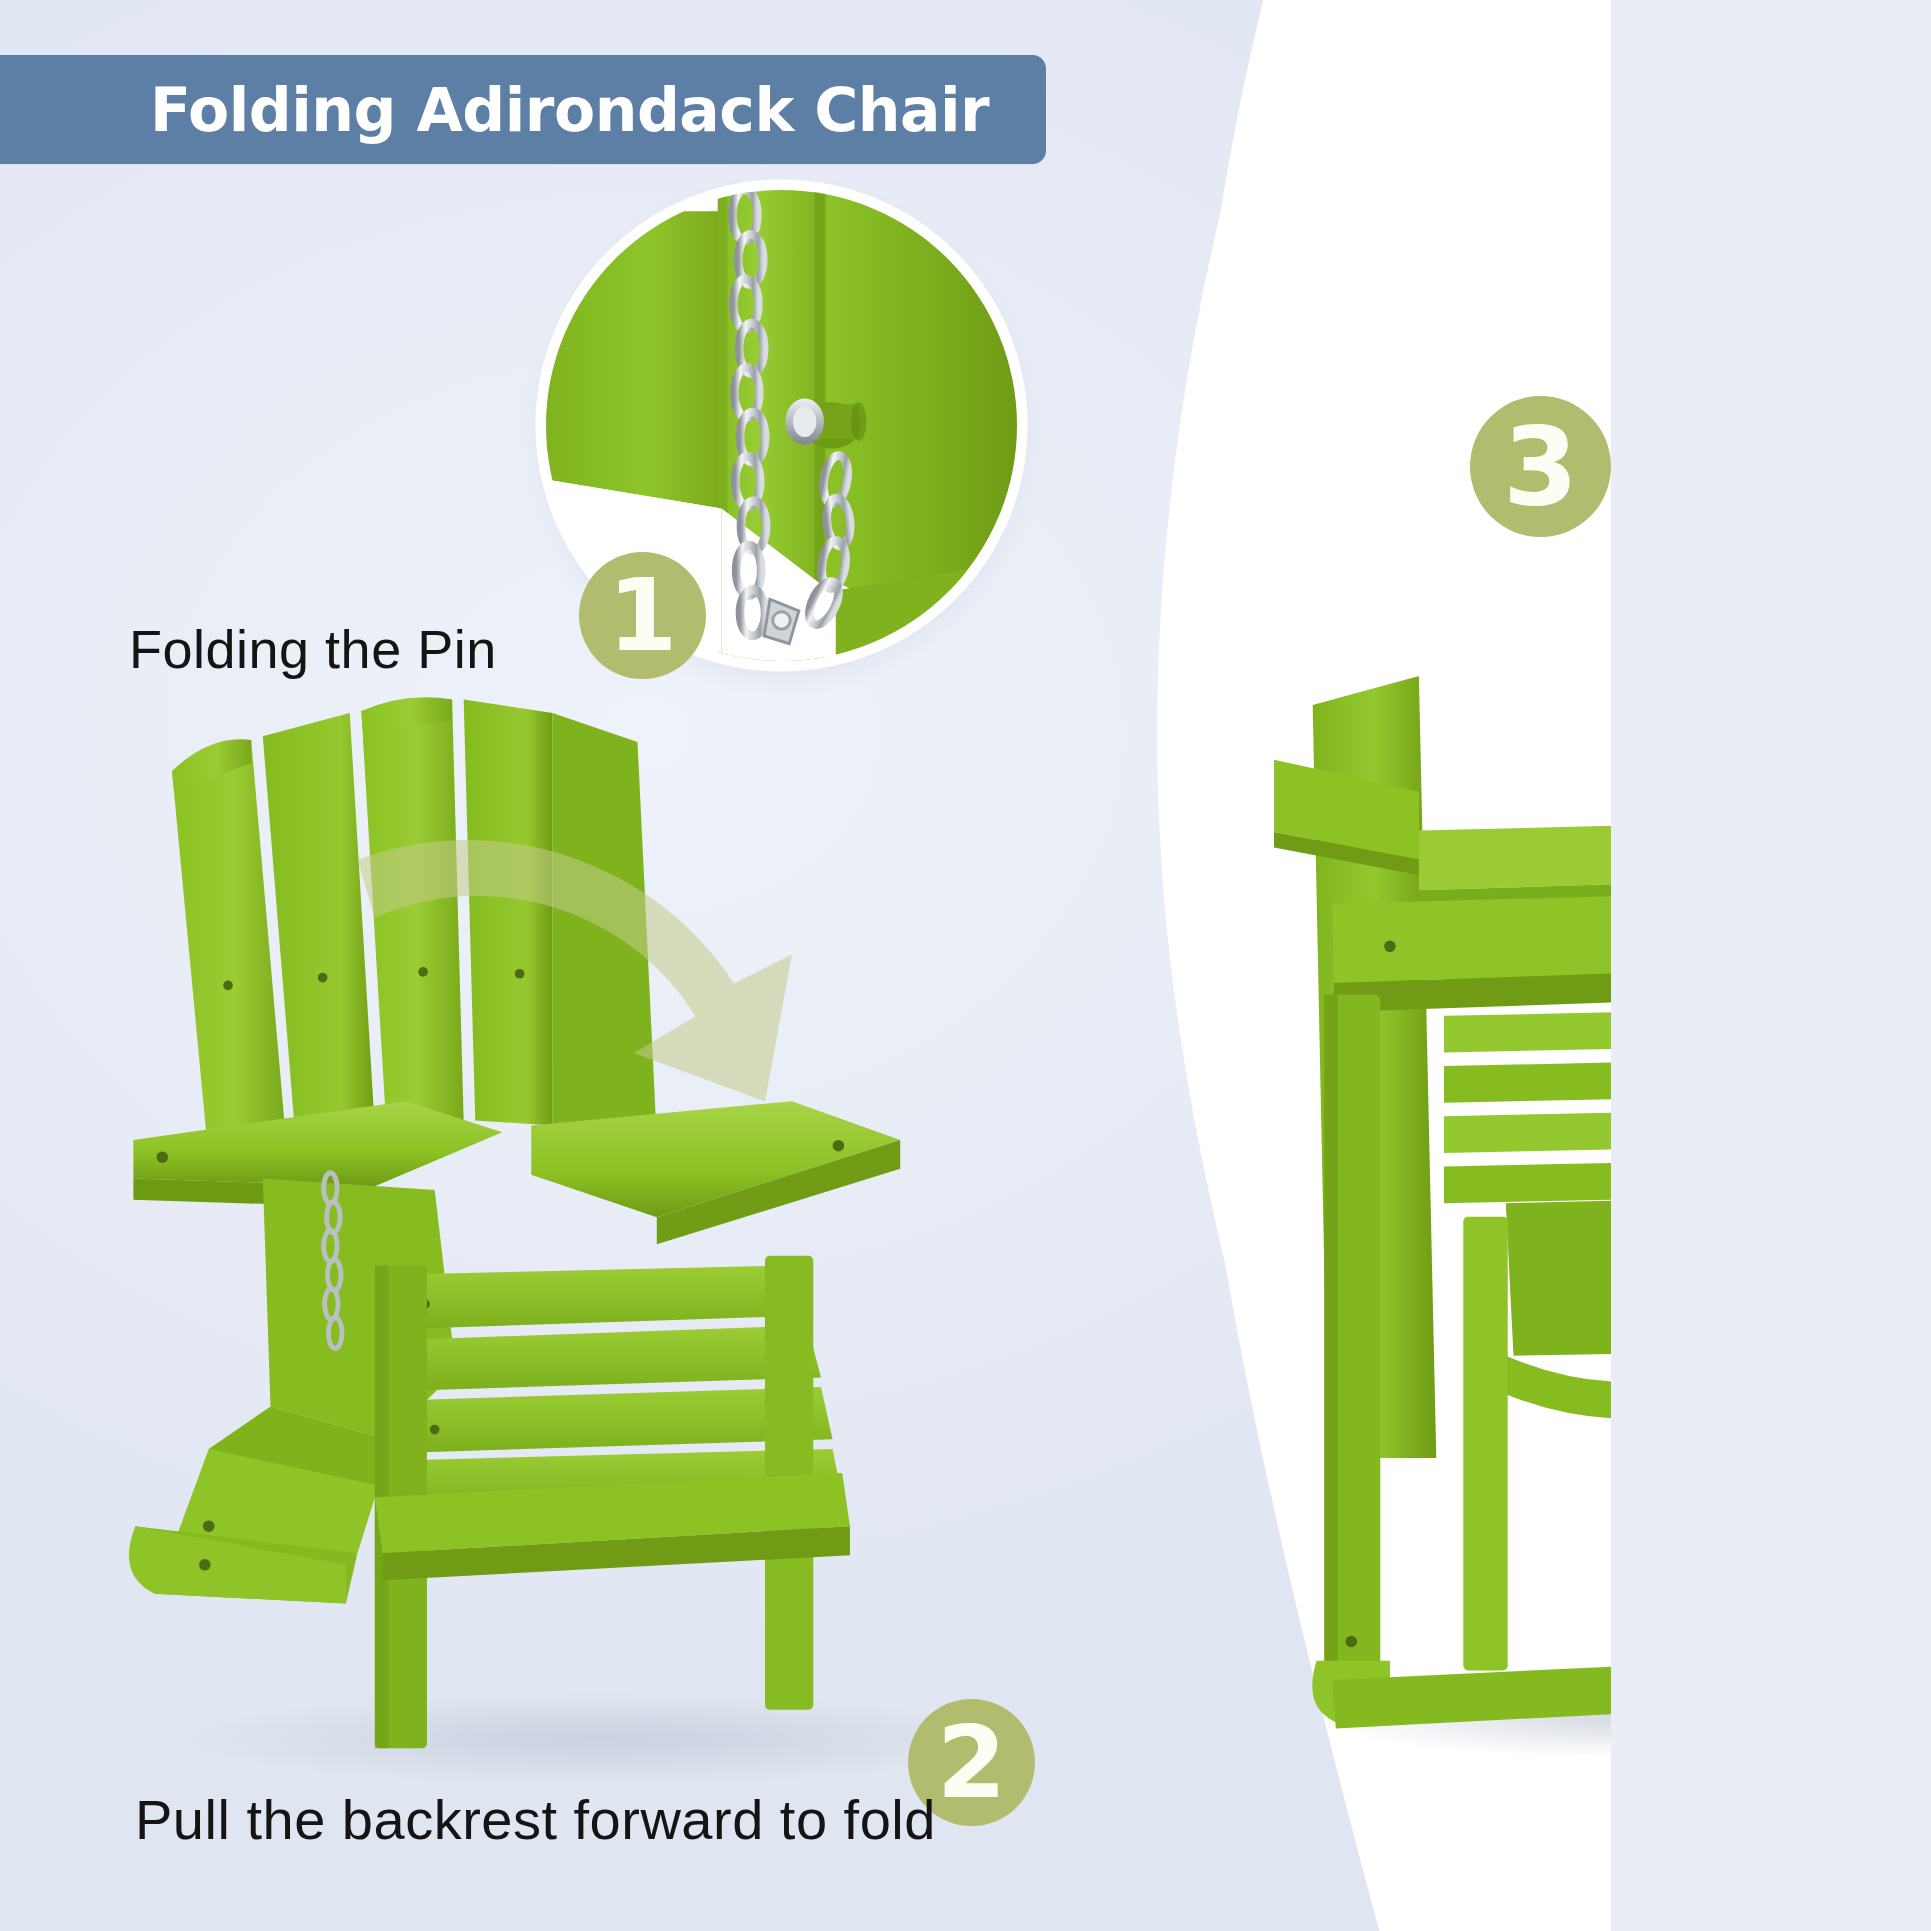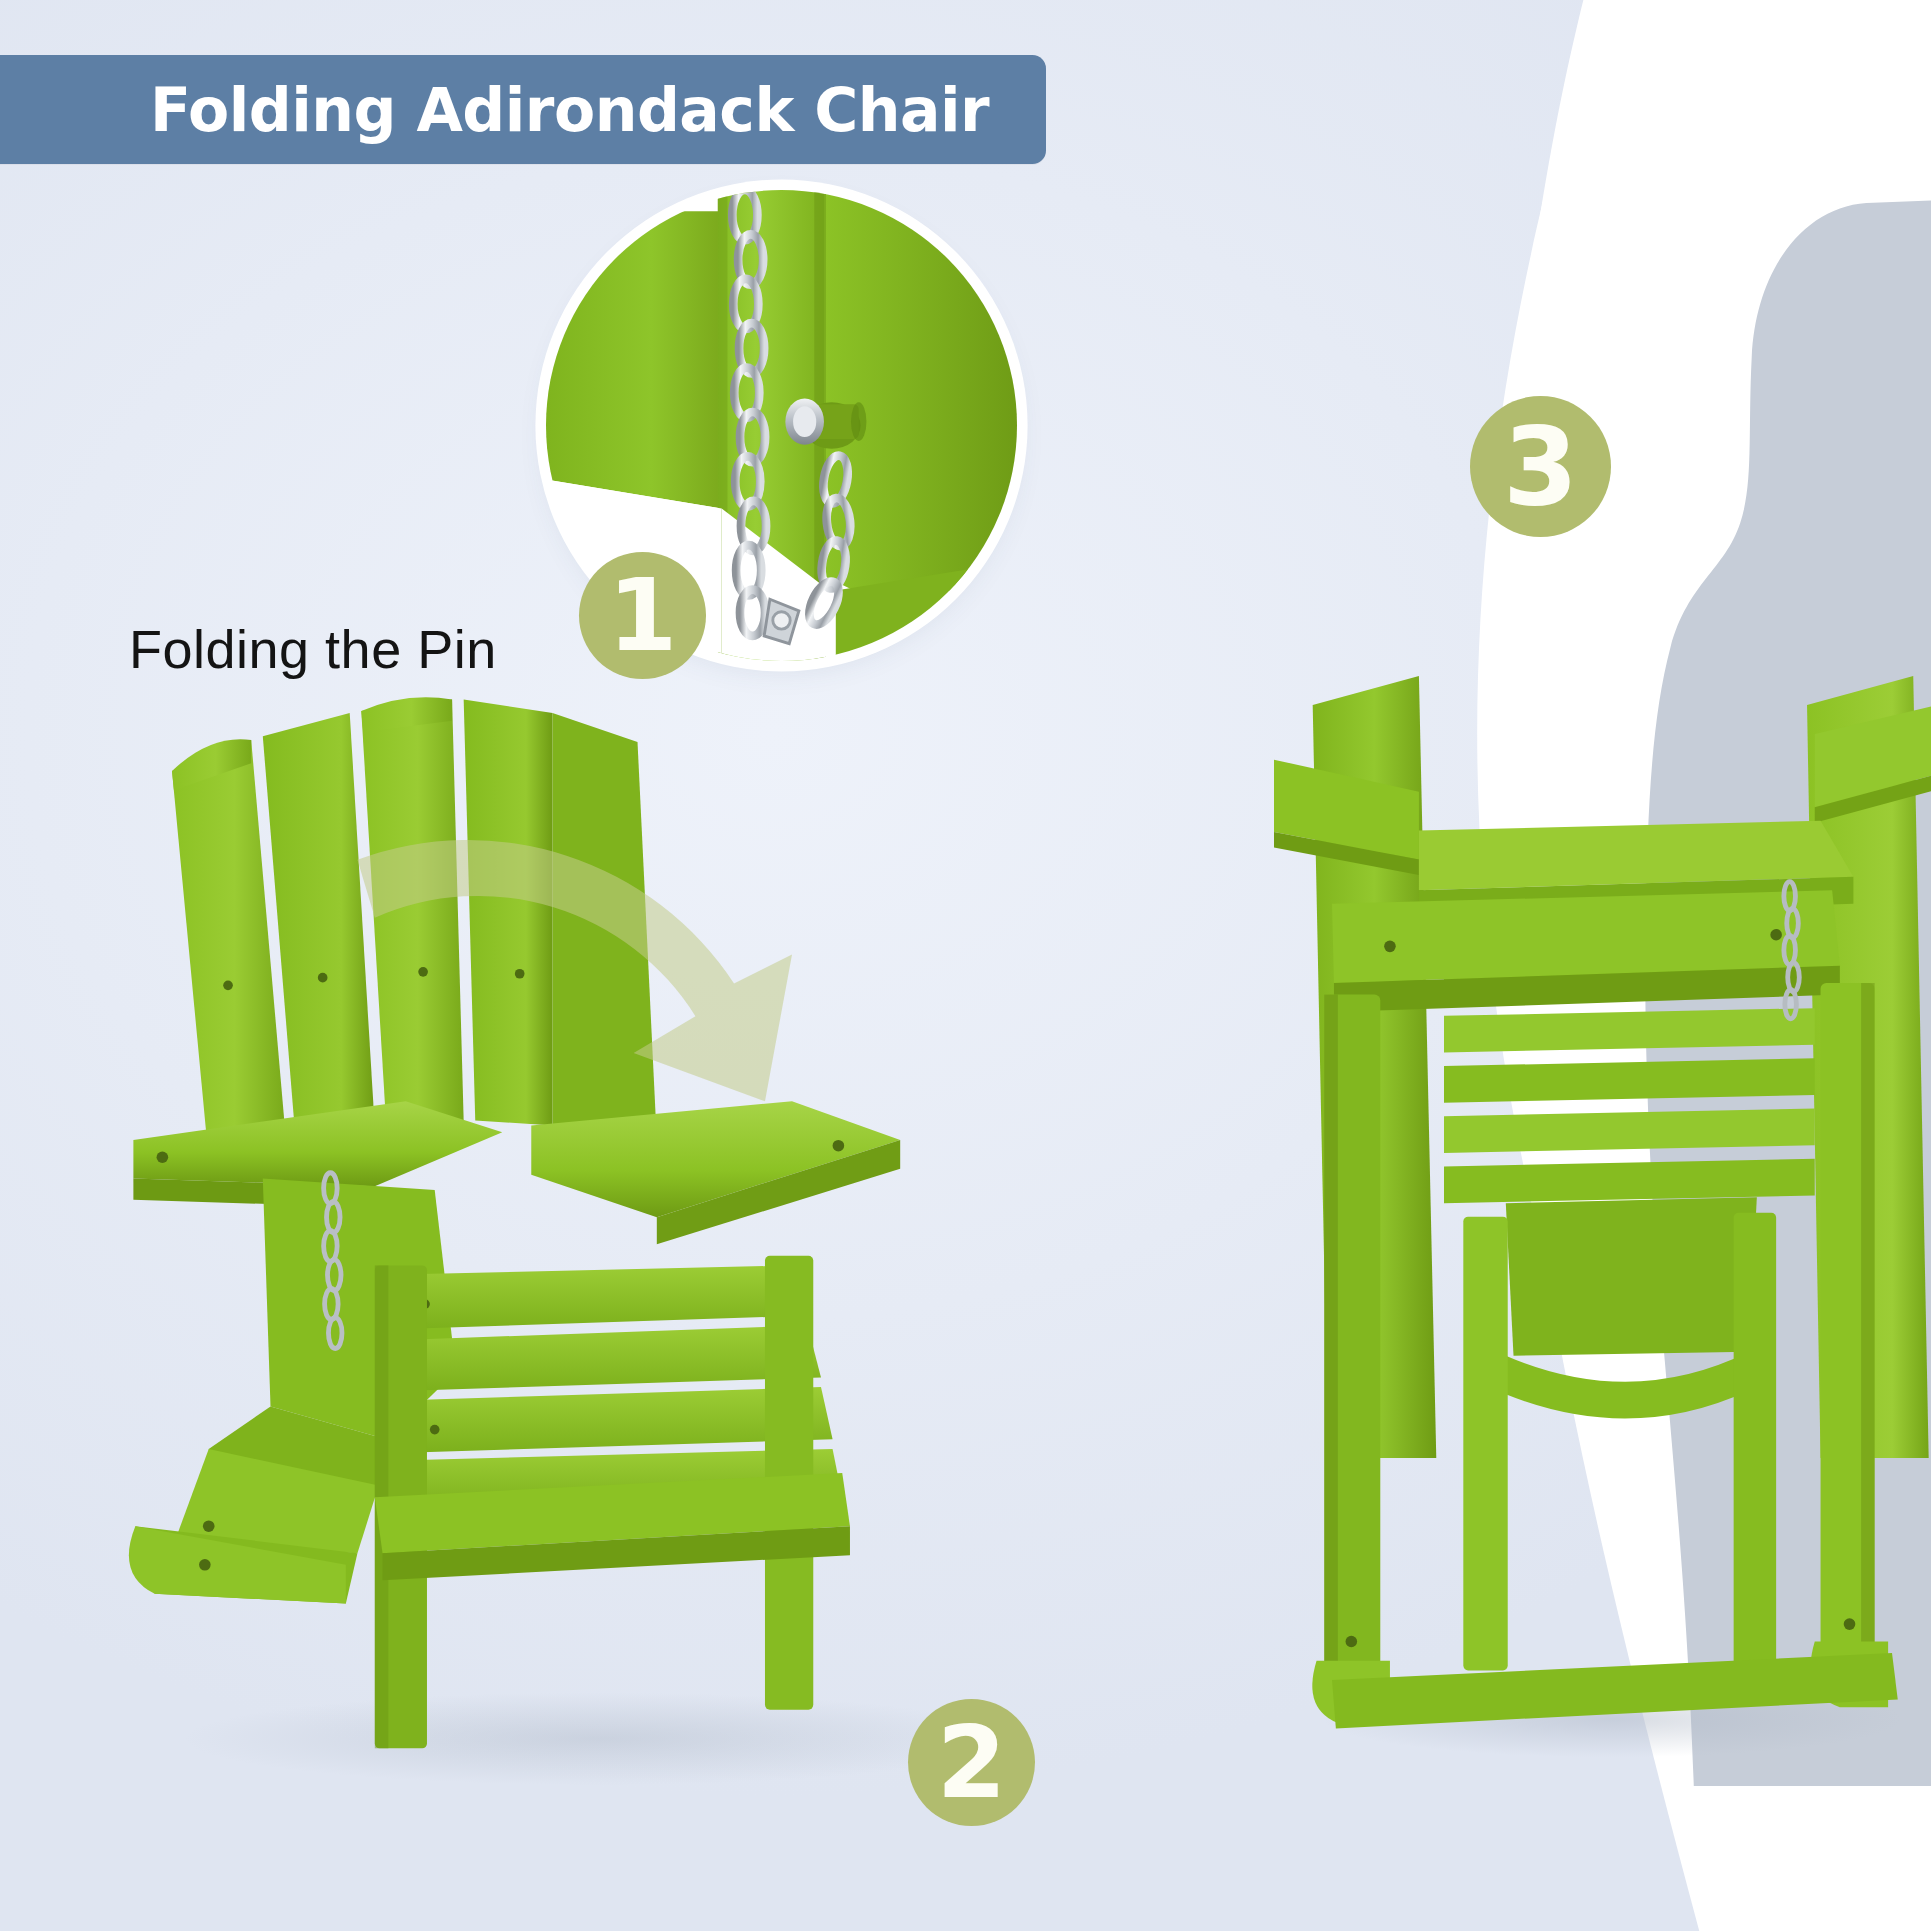--- a/index.html
+++ b/index.html
@@ -3,21 +3,21 @@
 <meta charset="utf-8">
 <style>
   html,body{margin:0;padding:0;}
   body{
     width:1931px;height:1931px;
     background:#e8edf6;
     font-family:"DejaVu Sans", sans-serif;
     overflow:hidden;
     position:relative;
   }
-  #stage{position:absolute;inset:0;width:1931px;height:1931px;overflow:hidden;}
+  #stage{position:absolute;inset:0;width:1611px;height:1931px;overflow:hidden;}
 
   
   .bg-base{position:absolute;inset:0;background:#e9eef7;}
   .bg-grad{position:absolute;inset:0;
     background:radial-gradient(ellipse 1352px 1062px at 40% 38%, #eef2fa 0%, #e6ebf5 55%, #dfe5f1 100%);}
 
   
   .white-panel{position:absolute;top:0;right:0;width:869px;height:1931px;}
 
   
@@ -377,15 +377,16 @@
     <span>1</span>
   </div>
   <div class="badge badge-2">
     <span>2</span>
   </div>
   <div class="badge badge-3">
     <span>3</span>
   </div>
 
   <div class="caption cap-1">Folding the Pin</div>
+  <div class="caption cap-2">Pull the backrest forward to fold</div>
 
 </div>
 
 
 </body></html>

